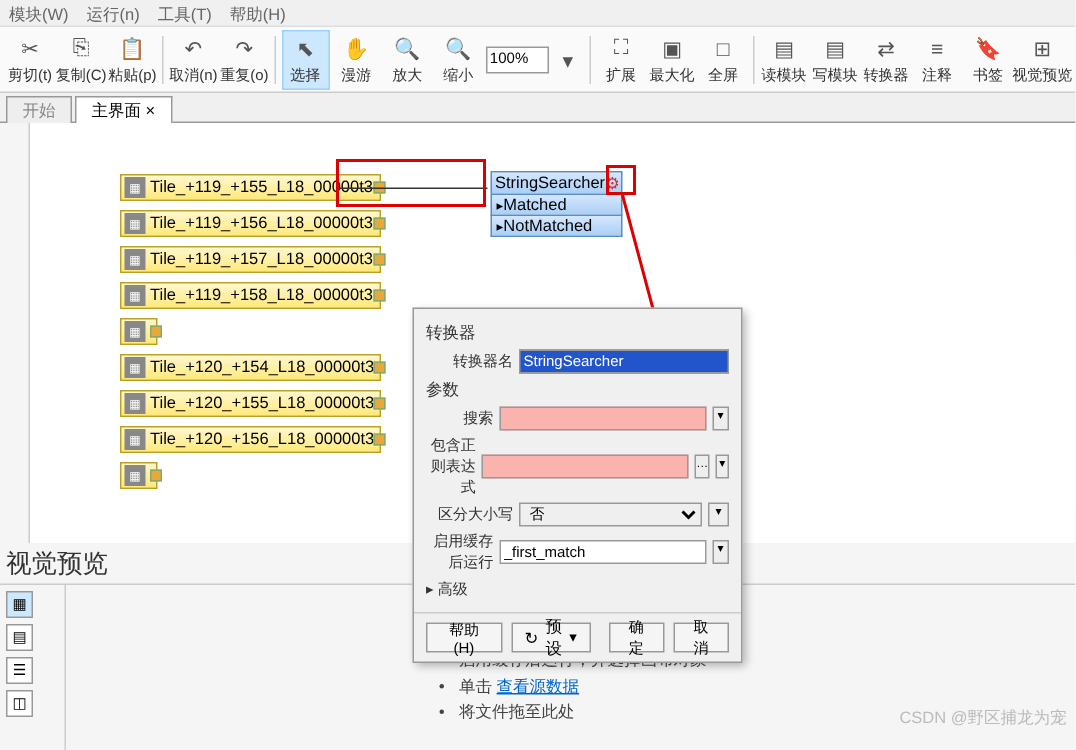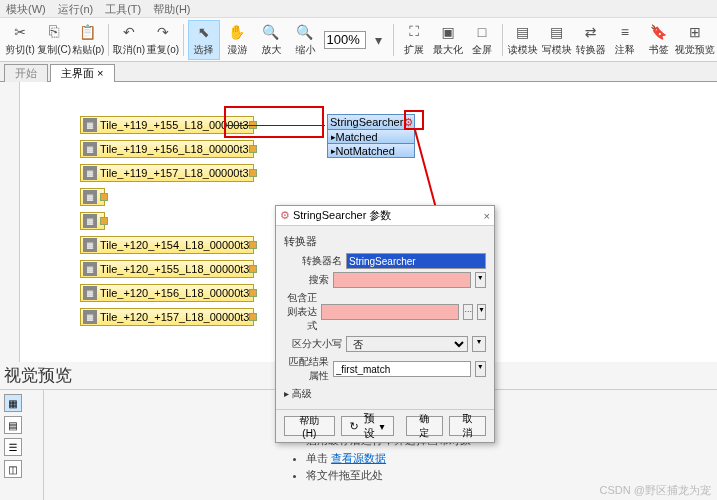--- a/index.html
+++ b/index.html
@@ -5,21 +5,21 @@
 * { box-sizing: border-box; margin: 0; padding: 0; font-family: "Microsoft YaHei", Arial, sans-serif; font-size: 11px; }
 body { background: #f5f5f5; width: 717px; height: 500px; overflow: hidden; position: relative; }
 .menubar { background: #f0f0f0; height: 18px; display: flex; gap: 12px; padding: 2px 6px; color: #666; border-bottom: 1px solid #ddd; }
 .menubar span { cursor: pointer; }
 .toolbar { background: #fafafa; height: 44px; display: flex; align-items: center; padding: 2px 4px; border-bottom: 1px solid #ccc; gap: 2px; }
 .tool-btn { display: flex; flex-direction: column; align-items: center; justify-content: center; min-width: 32px; padding: 2px 4px; cursor: pointer; border: 1px solid transparent; color: #333; }
 .tool-btn .icon { width: 18px; height: 18px; display: flex; align-items: center; justify-content: center; font-size: 14px; color: #555; }
 .tool-btn .label { font-size: 10px; margin-top: 2px; white-space: nowrap; }
 .tool-sep { width: 1px; height: 32px; background: #ccc; margin: 0 2px; }
 .tool-btn.selected { background: #cce8ff; border-color: #99d1ff; }
-.zoom-input { width: 42px; height: 18px; border: 1px solid #999; font-size: 13px; padding: 0 2px; }
+.zoom-input { width: 42px; height: 18px; border: 1px solid #999; font-size: 10px; padding: 0 2px; }
 
 .tabbar { background: #f0f0f0; height: 20px; display: flex; align-items: flex-end; padding-left: 4px; border-bottom: 1px solid #999; }
 .tab { background: #fff; border: 1px solid #999; border-bottom: none; padding: 1px 10px; font-size: 11px; margin-right: 2px; position: relative; top: 1px; }
 .tab.dim { color: #888; background: #eee; }
 
 .main-area { display: flex; height: 280px; }
 .left-panel { width: 20px; background: #f5f5f5; border-right: 1px solid #ccc; }
 .canvas { flex: 1; background: #fff; position: relative; overflow: hidden; }
 
 .node-box { position: absolute; display: flex; align-items: center; background: linear-gradient(#fff7d0,#ffe97a); border: 1px solid #b8a029; height: 18px; font-size: 10px; padding: 0 4px 0 2px; }
@@ -54,21 +54,21 @@
 .dlg-row label { width: 58px; text-align: right; font-size: 10px; color: #333; }
 .dlg-row input[type=text], .dlg-row select { flex: 1; height: 16px; border: 1px solid #999; font-size: 10px; padding: 0 2px; }
 .dlg-row input.hl { background: #2255cc; color: #fff; }
 .dlg-row input.pink { background: #f9b4b0; }
 .dlg-row .drop-btn { width: 14px; height: 16px; border: 1px solid #999; background: #eee; font-size: 8px; cursor: pointer; text-align: center; }
 .dlg-expander { font-size: 10px; color: #333; margin: 4px 0 2px; cursor: pointer; }
 .dlg-footer { display: flex; gap: 6px; padding: 6px 8px; border-top: 1px solid #ccc; justify-content: flex-start; }
 .dlg-btn { height: 20px; border: 1px solid #999; background: #f5f5f5; padding: 0 8px; font-size: 10px; cursor: pointer; display: flex; align-items: center; }
 .dlg-footer .spacer { flex: 1; }
 
-.watermark { position: absolute; right: 6px; bottom: 2px; color: #bbb; font-size: 11px; }
+.watermark { position: absolute; right: 6px; bottom: 14px; color: #bbb; font-size: 11px; }
 </style>
 </head>
 <body>
 
 <div class="menubar">
   <span>模块(W)</span>
   <span>运行(n)</span>
   <span>工具(T)</span>
   <span>帮助(H)</span>
 </div>
@@ -175,20 +175,21 @@
         <span>Tile_+119_+156_L18_00000t3</span>
         <span class="port"></span>
       </div>
     <div class="node-box" style="left:60px;top:82px">
         <span class="node-icon">▦</span>
         <span>Tile_+119_+157_L18_00000t3</span>
         <span class="port"></span>
       </div>
     <div class="node-box" style="left:60px;top:106px">
         <span class="node-icon">▦</span>
+        <span>Tile_+119_+158_L18_00000t3</span>
         <span class="port"></span>
       </div>
     <div class="node-box" style="left:60px;top:130px">
         <span class="node-icon">▦</span>
         <span class="port"></span>
       </div>
     <div class="node-box" style="left:60px;top:154px">
         <span class="node-icon">▦</span>
         <span>Tile_+120_+154_L18_00000t3</span>
         <span class="port"></span>
@@ -198,21 +199,20 @@
         <span>Tile_+120_+155_L18_00000t3</span>
         <span class="port"></span>
       </div>
     <div class="node-box" style="left:60px;top:202px">
         <span class="node-icon">▦</span>
         <span>Tile_+120_+156_L18_00000t3</span>
         <span class="port"></span>
       </div>
     <div class="node-box" style="left:60px;top:226px">
         <span class="node-icon">▦</span>
-        <span>Tile_+120_+157_L18_00000t3</span>
         <span class="port"></span>
       </div>
 
     <div class="conn-line" style="left:205px;top:43px;width:100px"></div>
 
     <div class="transformer-box">
       <div class="transformer-title">
         <span>StringSearcher</span>
         <span class="gear-icon">⚙</span>
       </div>
@@ -239,48 +239,45 @@
     <div>查看数据：</div>
     <ul>
       <li>启用缓存后运行，并选择画布对象</li>
       <li><span>单击 </span><a>查看源数据</a></li>
       <li>将文件拖至此处</li>
     </ul>
   </div>
 </div>
 
 <div class="dialog">
-  <div class="dlg-title">
-    <span><span style="color:#c66">⚙</span> <span>StringSearcher 参数</span></span>
-    <span class="close">×</span>
-  </div>
   <div class="dlg-body">
     <div class="dlg-section">转换器</div>
     <div class="dlg-row">
       <label>转换器名</label>
       <input type="text" class="hl" value="StringSearcher" style="">
     </div>
+    <div class="dlg-section">参数</div>
     <div class="dlg-row">
       <label>搜索</label>
       <input type="text" class="pink" style="">
       <span class="drop-btn">▾</span>
     </div>
     <div class="dlg-row">
       <label>包含正则表达式</label>
       <input type="text" class="pink" style="">
       <span class="drop-btn">…</span>
       <span class="drop-btn">▾</span>
     </div>
     <div class="dlg-row">
       <label>区分大小写</label>
       <select><option>否</option></select>
       <span class="drop-btn">▾</span>
     </div>
     <div class="dlg-row">
-      <label>匹配结果属性</label>
+      <label>启用缓存后运行</label>
       <input type="text" value="_first_match" style="">
       <span class="drop-btn">▾</span>
     </div>
     <div class="dlg-expander">▸ 高级</div>
   </div>
   <div class="dlg-footer">
     <button class="dlg-btn">帮助(H)</button>
     <button class="dlg-btn"><span>↻</span> <span>预设</span> ▾</button>
     <span class="spacer"></span>
     <button class="dlg-btn">确定</button>

